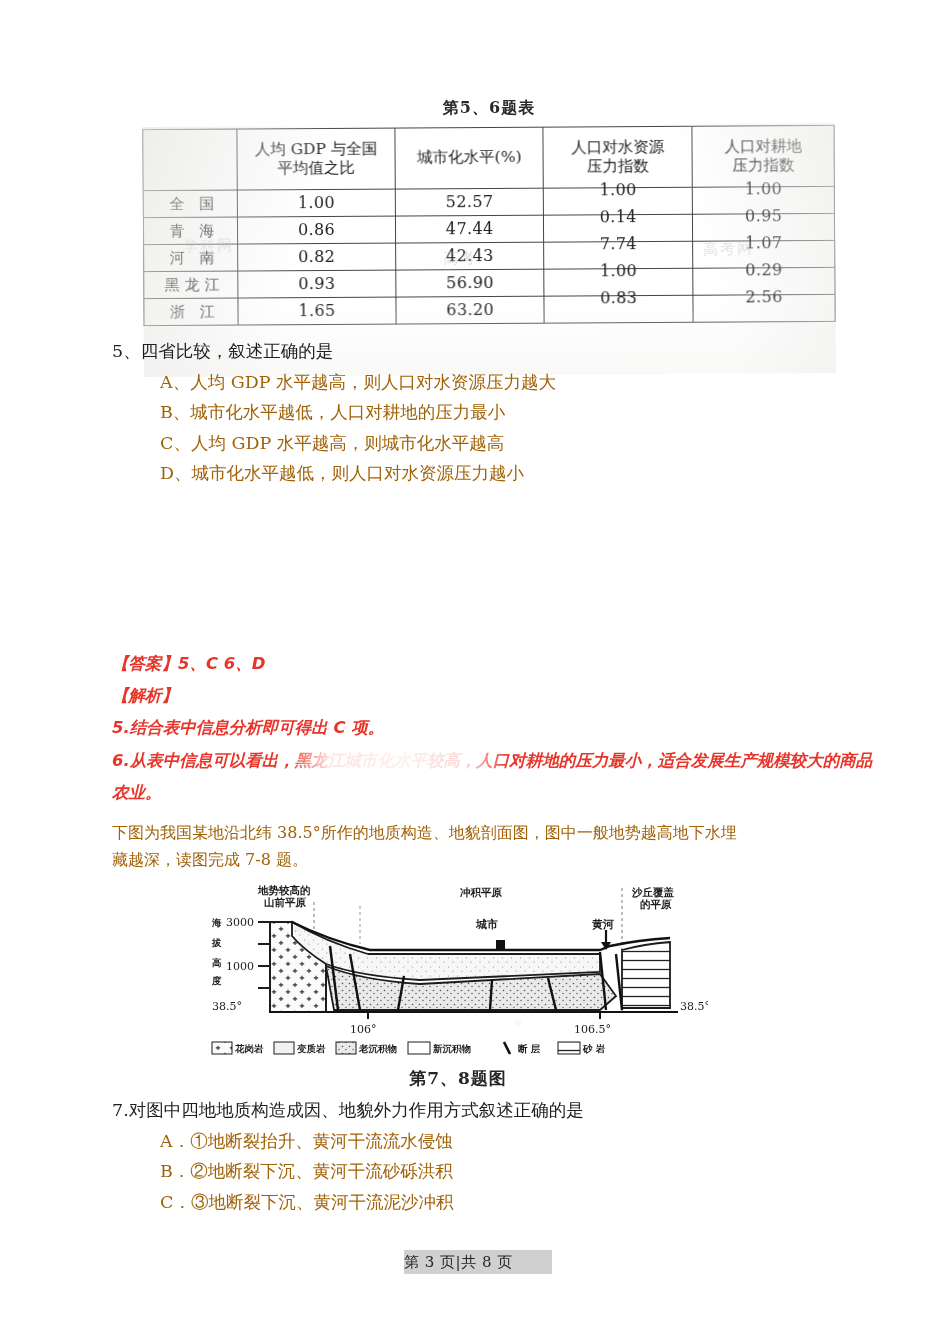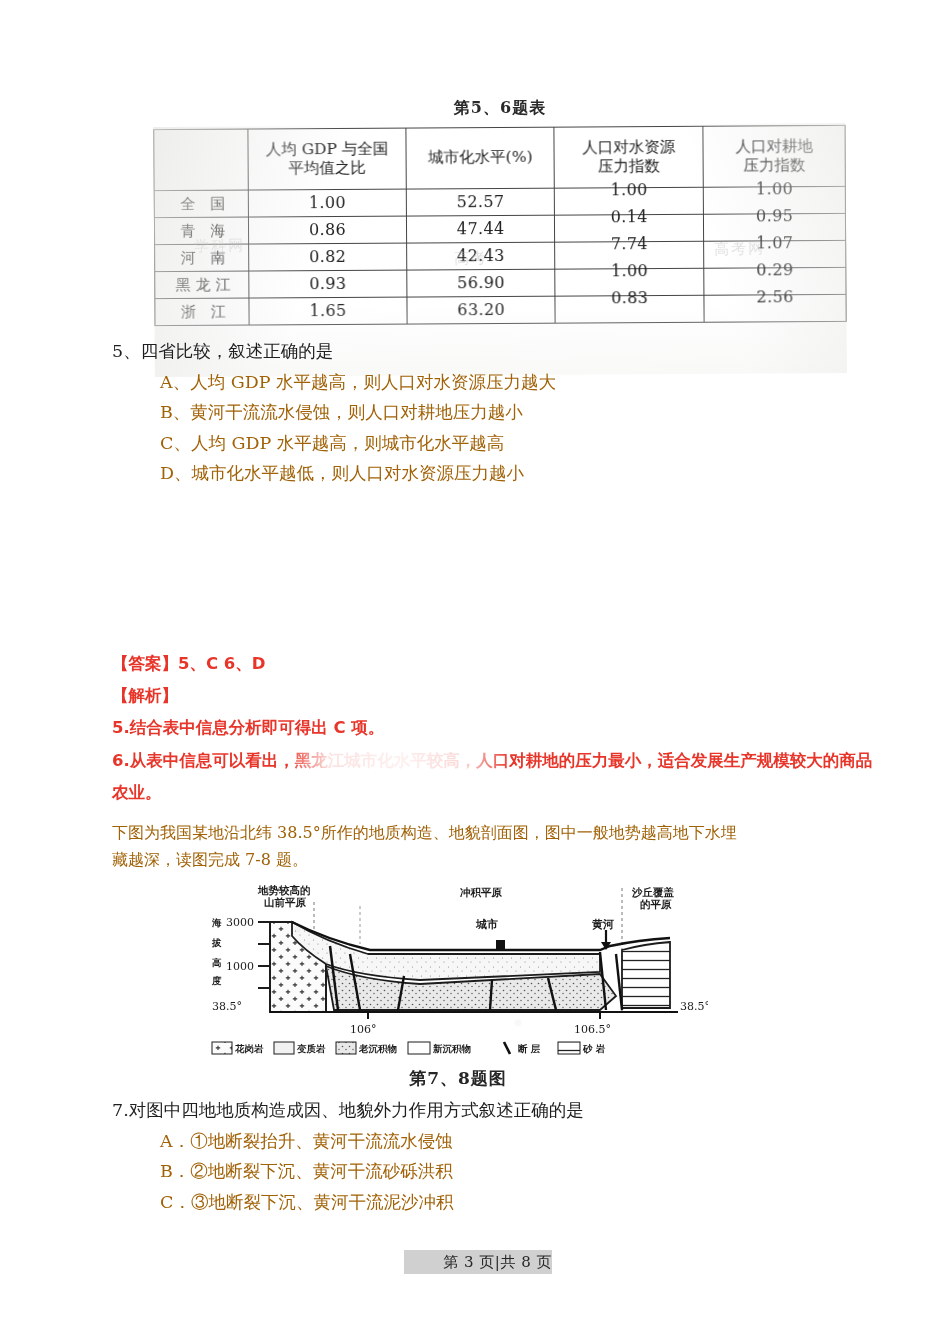--- a/index.html
+++ b/index.html
@@ -19,21 +19,21 @@
   
   .page {
     position: absolute;
     inset: 0;
     background: #fff;
   }
 
   
   .scan-table-block {
     position: absolute;
-    left: 154px;
+    left: 143px;
     top: 98px;
     width: 692px;
   }
   .table-caption {
     text-align: center;
     font-size: 16px;
     font-weight: 700;
     color: #2a2a2a;
     letter-spacing: 1px;
     margin: 0 0 8px 0;
@@ -119,21 +119,21 @@
     font-size: 17.5px;
     line-height: 1.62;
     margin: 0 0 2px 0;
     padding-left: 48px;
     color: #a16207;
     font-family: "DejaVu Serif", serif;
     filter: blur(0.18px);
   }
 
   
-  .red-block { position: absolute; left: 112px; width: 760px; }
+  .red-block { position: absolute; left: 112px; width: 760px; font-style: italic; }
   .red-line {
     color: #e8352a;
     font-size: 16.5px;
     line-height: 1.95;
     margin: 0;
     font-family: "DejaVu Sans", sans-serif;
     font-weight: 600;
     white-space: nowrap;
   }
   .red-line .tag { letter-spacing: 0px; }
@@ -205,21 +205,21 @@
     height: 24px;
     background: #d0d0d0;
   }
   .footer-text {
     position: absolute;
     left: 404px;
     top: 1250px;
     width: 148px;
     height: 24px;
     line-height: 24px;
-    text-align: right;
+    text-align: left;
     font-size: 15px;
     color: #262626;
     font-family: "DejaVu Serif", serif;
     letter-spacing: 0.5px;
   }
 </style>
 </head>
 <body>
 
 <div class="page">
@@ -289,21 +289,21 @@
           </tr>
         </tbody>
       </table>
       <div class="scan-shade"></div>
     </div>
   </div>
 
   <div class="q-block" style="top:338px;">
     <p class="q-stem">5、四省比较，叙述正确的是</p>
     <p class="q-opt">A、人均 GDP 水平越高，则人口对水资源压力越大</p>
-    <p class="q-opt">B、黄河干流流水侵蚀，则人口对耕地压力越小</p>
+    <p class="q-opt">B、城市化水平越低，人口对耕地的压力最小</p>
     <p class="q-opt">C、人均 GDP 水平越高，则城市化水平越高</p>
     <p class="q-opt">D、城市化水平越低，则人口对水资源压力越小</p>
   </div>
 
 
   <div class="red-block" style="top:648px;">
     <p class="red-line">
       <span class="tag">【答案】</span><span>5、C  6、D</span>
     </p>
     <p class="red-line">【解析】</p>

